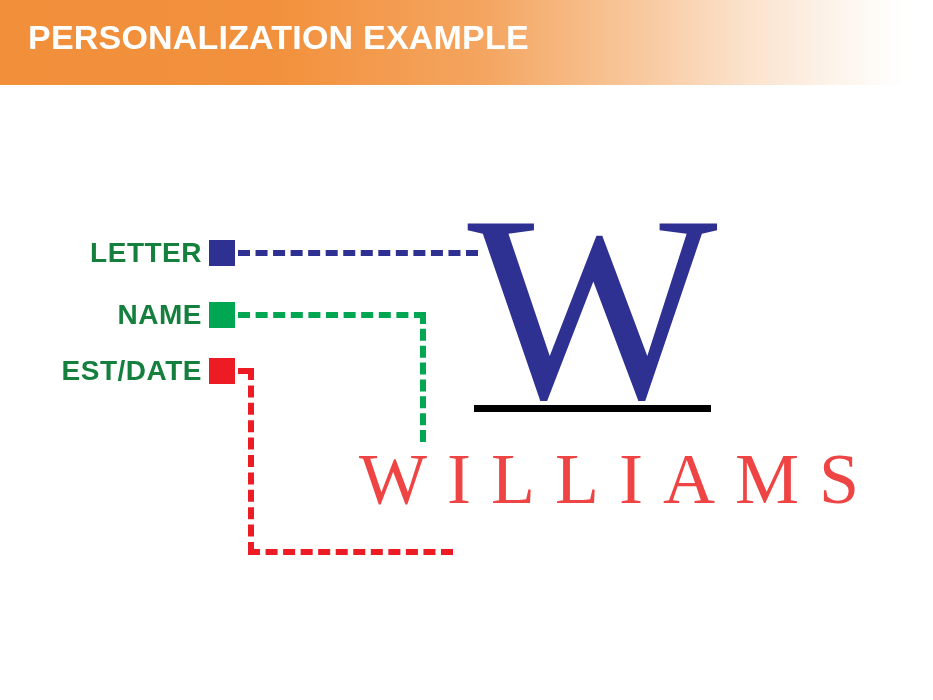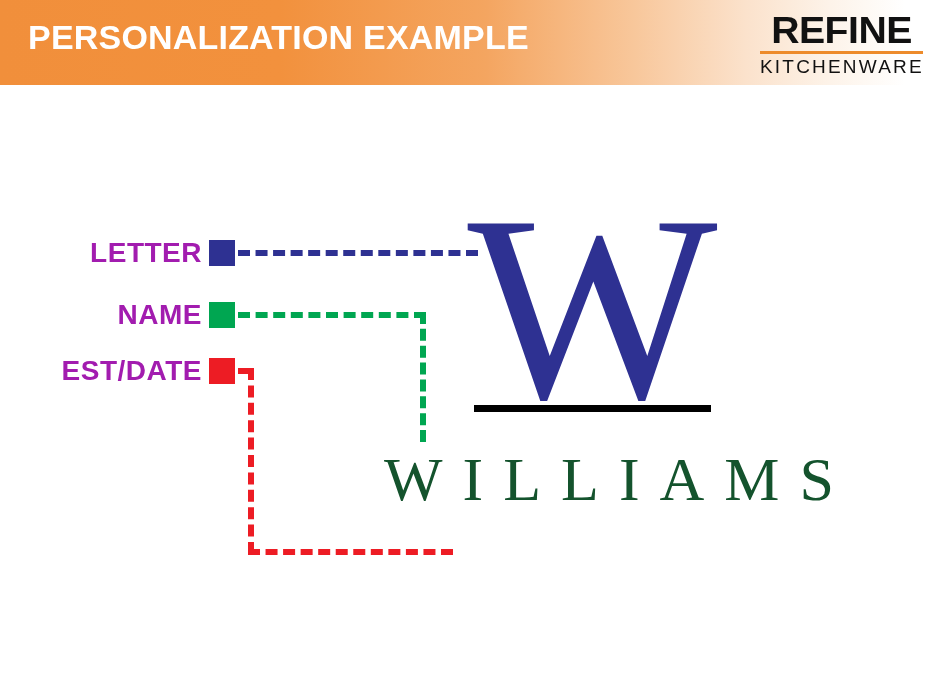--- a/index.html
+++ b/index.html
@@ -89,21 +89,21 @@
     display: flex;
     align-items: center;
     justify-content: flex-end;
     width: 235px;
     left: 0;
   }
   .legend-label {
     font-family: "Liberation Sans", sans-serif;
     font-weight: bold;
     font-size: 28px;
-    color: #a21caf;
+    color: #15803d;
     letter-spacing: 0.5px;
     white-space: nowrap;
     margin-right: 7px;
   }
   .legend-swatch {
     width: 26px;
     height: 26px;
     display: block;
     flex: 0 0 auto;
   }
@@ -188,23 +188,23 @@
   }
   #monogram-name {
     position: absolute;
     left: 0px;
     top: 432px;
     width: 933px;
     text-align: center;
     padding-left: 305px;
     box-sizing: border-box;
     font-family: "Liberation Serif", serif;
-    font-size: 62px;
+    font-size: 72px;
     line-height: 95px;
-    color: #14532d;
+    color: #ef4444;
     letter-spacing: 20px;
     white-space: nowrap;
   }
   #monogram-est {
     position: absolute;
     left: 0px;
     top: 525px;
     width: 933px;
     text-align: center;
     padding-left: 262px;
@@ -218,25 +218,20 @@
   }
 </style>
 </head>
 <body>
 
 <div id="page">
 
   <div id="header-bar">
     <div id="header-title">PERSONALIZATION EXAMPLE</div>
 
-    <div id="brand-logo">
-      <div id="brand-name">REFINE</div>
-      <div id="brand-rule"></div>
-      <div id="brand-sub">KITCHENWARE</div>
-    </div>
   </div>
 
   <div class="legend-row" id="legend-row-letter">
     <span class="legend-label">LETTER</span>
     <span class="legend-swatch" style="background:#2e3192;"></span>
   </div>
 
   <div class="legend-row" id="legend-row-estdate">
     <span class="legend-label">EST/DATE</span>
     <span class="legend-swatch" style="background:#ed1c24;"></span>

